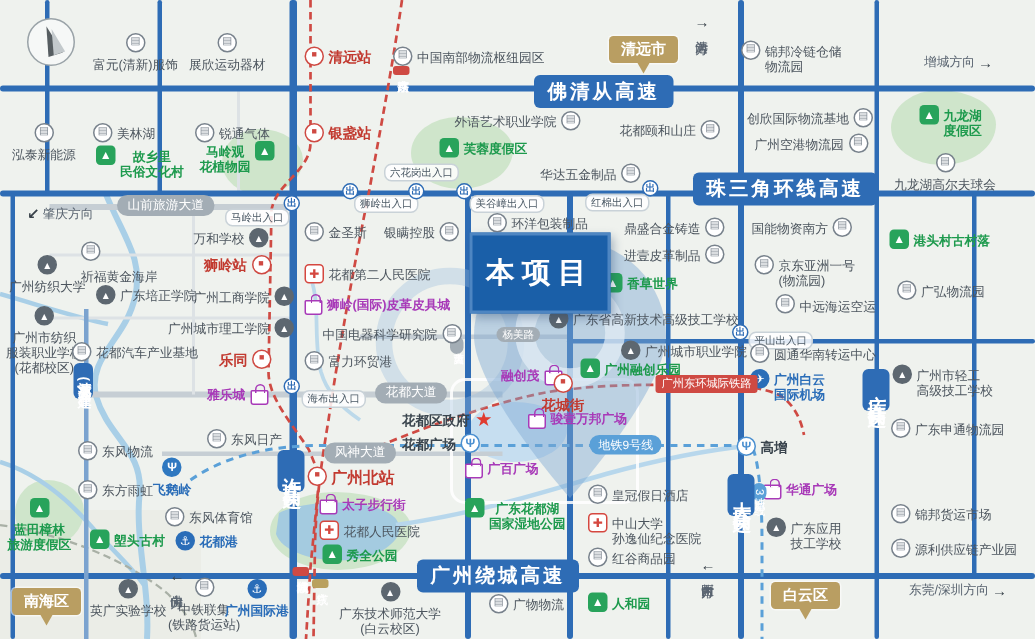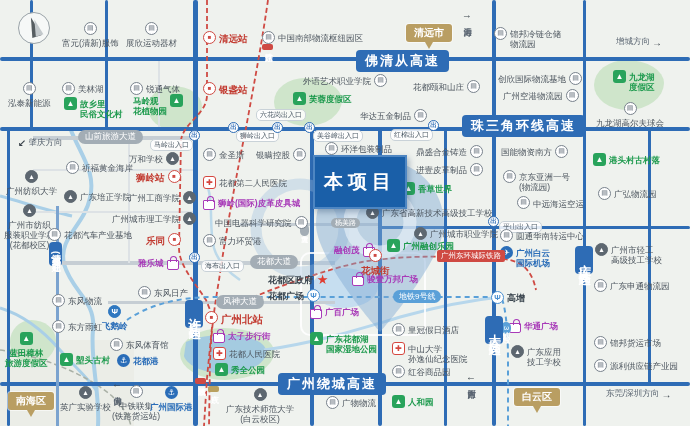--- a/index.html
+++ b/index.html
@@ -16,21 +16,21 @@
   .road.bl{background:#7ba3cf;z-index:4;}
   .road.g{background:#c6ced4;z-index:3;}
   .road.g2{background:#dde2e5;z-index:3;}
   .rc-border{position:absolute;left:300px;top:252px;width:122px;height:80px;
        border:2px solid rgba(255,255,255,.85);border-radius:10px;z-index:4;}
   .poi{position:absolute;display:flex;align-items:flex-start;gap:3px;font-size:8.5px;
        color:#4c555e;line-height:1.18;z-index:30;white-space:pre-line;}
   .poi .lbl{margin-top:1.5px;}
   .poi.s-t{flex-direction:column;align-items:center;text-align:center;gap:1px;}
   .poi.s-r .ic{order:2;}
-  .poi.c-green .lbl{color:#1d9a4d;font-weight:bold;}
+  .poi.c-green .lbl{color:#1d9a4d;font-weight:bold;text-align:center;}
   .poi.c-purple .lbl{color:#a83ab8;font-weight:bold;}
   .poi.c-blue .lbl{color:#2a6db8;font-weight:bold;}
   .poi.c-red .lbl{color:#c23a30;font-weight:bold;font-size:9.5px;}
   .poi.c-redbig .lbl{color:#c23a30;font-weight:bold;font-size:10.5px;}
   .poi.c-dark .lbl{color:#3a454e;font-weight:bold;font-size:9px;}
   .ic{width:13px;height:13px;border-radius:50%;display:flex;align-items:center;justify-content:center;
       box-sizing:border-box;flex:0 0 auto;font-size:7px;position:relative;}
   .ic-factory{background:#fff;border:1.2px solid #78828c;color:#78828c;}
   .ic-school{background:#5d6770;border:1.2px solid #5d6770;color:#fff;font-size:8px;}
   .ic-tree{background:#28a35b;border-radius:3px;color:#fff;font-size:8px;}
@@ -233,21 +233,21 @@
       <div class="poi s-r" style="left: 498px; top: 72px;"><span class="ic ic-factory">▤</span><span class="lbl">创欣国际物流基地</span></div>
       <div class="poi s-r" style="left: 503px; top: 89px;"><span class="ic ic-factory">▤</span><span class="lbl">广州空港物流园</span></div>
       <div class="poi s-l c-green" style="left: 613px; top: 70px;"><span class="ic ic-tree">▲</span><span class="lbl">九龙湖
 度假区</span></div>
       <div class="poi s-t" style="left: 596px; top: 102px;"><span class="ic ic-factory">▤</span><span class="lbl">九龙湖高尔夫球会</span></div>
       <div class="poi s-r" style="left: 360px; top: 109px;"><span class="ic ic-factory">▤</span><span class="lbl">华达五金制品</span></div>
       <div class="poi s-t" style="left: 6px; top: 170px;"><span class="ic ic-school">▴</span><span class="lbl">广州纺织大学</span></div>
       <div class="poi s-t" style="left: 4px; top: 204px;"><span class="ic ic-school">▴</span><span class="lbl">广州市纺织
 服装职业学校
 (花都校区)</span></div>
-      <div class="poi s-l" style="left: 66px; top: 161px;"><span class="ic ic-factory">▤</span><span class="lbl">祈福黄金海岸</span></div>
+      <div class="poi s-l" style="left: 54px; top: 161px; flex-direction: column;"><span class="ic ic-factory">▤</span><span class="lbl">祈福黄金海岸</span></div>
       <div class="poi s-r" style="left: 129px; top: 152px;"><span class="ic ic-school">▴</span><span class="lbl">万和学校</span></div>
       <div class="poi s-r c-red" style="left: 136px; top: 170px;"><span class="ic ic-rail">■</span><span class="lbl">狮岭站</span></div>
       <div class="poi s-l" style="left: 64px; top: 190px;"><span class="ic ic-school">▴</span><span class="lbl">广东培正学院</span></div>
       <div class="poi s-r" style="left: 129px; top: 191px;"><span class="ic ic-school">▴</span><span class="lbl">广州工商学院</span></div>
       <div class="poi s-r" style="left: 112px; top: 212px;"><span class="ic ic-school">▴</span><span class="lbl">广州城市理工学院</span></div>
       <div class="poi s-l" style="left: 48px; top: 228px;"><span class="ic ic-factory">▤</span><span class="lbl">花都汽车产业基地</span></div>
       <div class="poi s-r c-red" style="left: 146px; top: 233px;"><span class="ic ic-rail">■</span><span class="lbl">乐同</span></div>
       <div class="poi s-l" style="left: 52px; top: 258px; margin-top: 36px;"><span class="ic ic-factory">▤</span><span class="lbl">东风物流</span></div>
       <div class="poi s-r c-purple" style="left: 138px; top: 256px;"><span class="ic ic-bag"></span><span class="lbl">雅乐城</span></div>
       <div class="poi s-l" style="left: 203px; top: 148px;"><span class="ic ic-factory">▤</span><span class="lbl">金圣斯</span></div>

